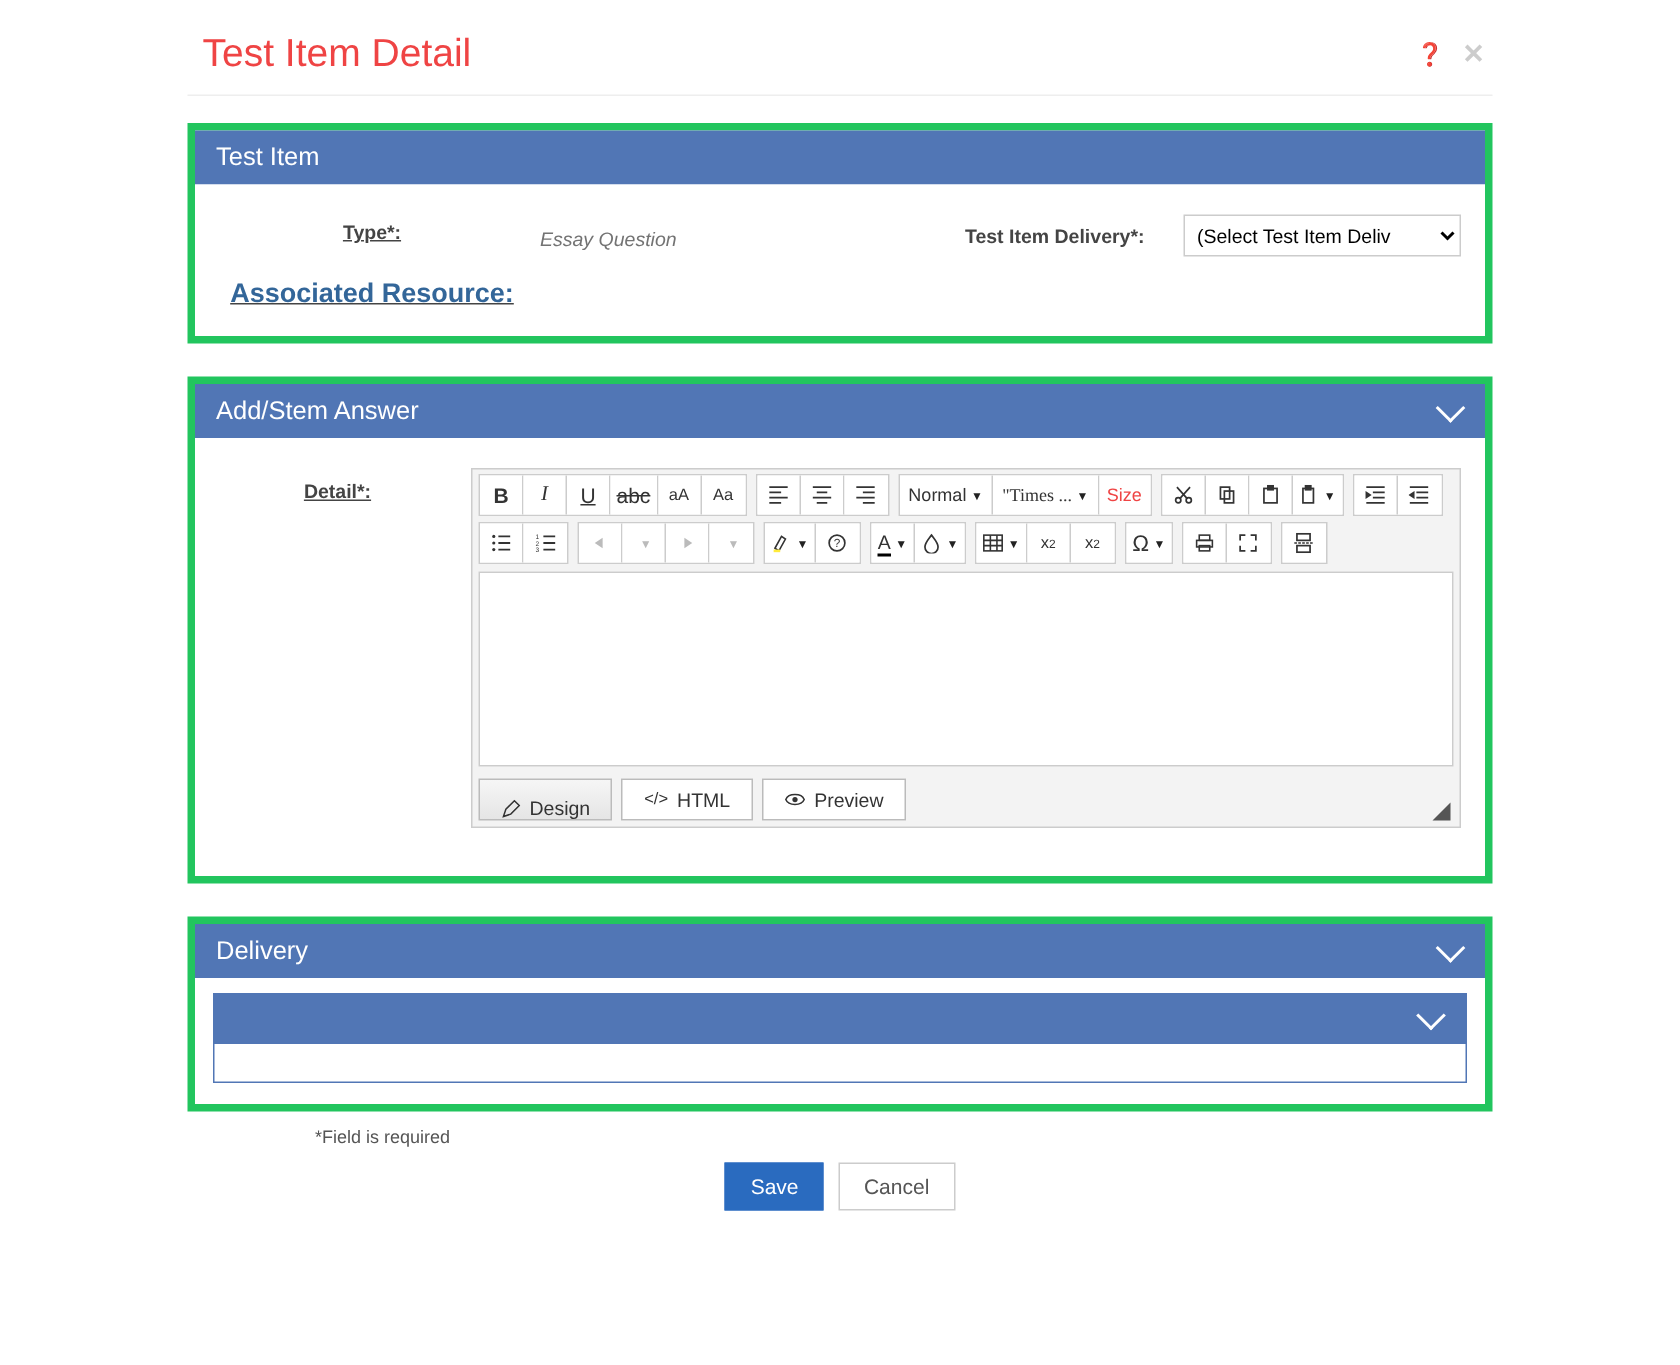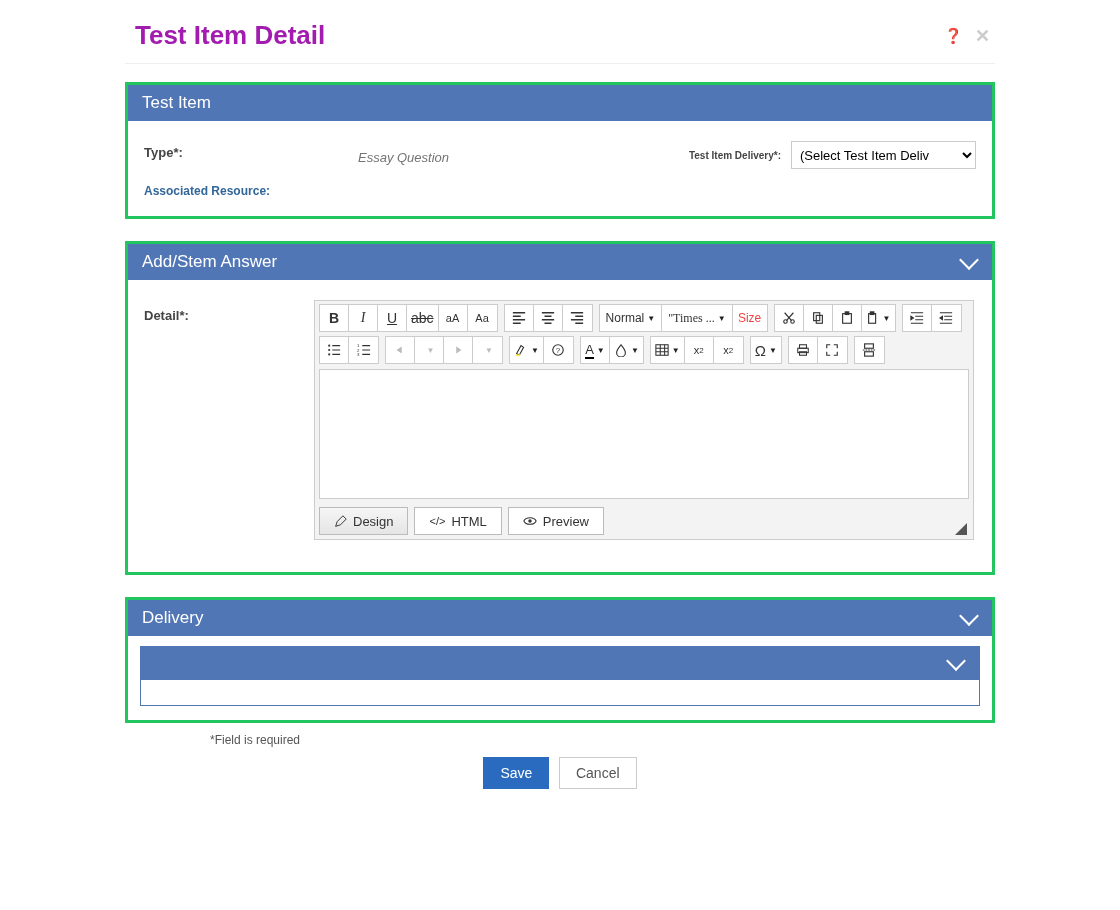--- a/index.html
+++ b/index.html
@@ -16,41 +16,41 @@
     margin: 0 auto;
     padding: 10px 0 30px;
   }
   .header-row {
     display: flex;
     align-items: center;
     padding: 10px 130px 6px 135px;
   }
   .page-title {
     font-size: 26px;
-    color: #a21caf;
-    font-weight: 700;
+    color: #ef4444;
+    font-weight: 400;
     flex: 1;
   }
   .help-icon, .close-icon {
     font-size: 15px;
     color: #333;
     margin-left: 12px;
     cursor: pointer;
     font-weight: bold;
   }
   .close-icon { color: #ccc; font-size: 18px; }
   .divider {
     border: none;
     border-top: 1px solid #eee;
     margin: 6px 125px 18px;
   }
 
   .panel {
     margin: 0 125px 22px;
-    border: 3px solid #22c55e;
+    border: 5px solid #22c55e;
   }
   .panel-header {
     background: #5176b5;
     color: #fff;
     font-size: 17px;
     padding: 8px 14px;
     display: flex;
     align-items: center;
     justify-content: space-between;
   }
@@ -67,46 +67,47 @@
     padding: 20px 16px 18px;
   }
 
   .form-row {
     display: flex;
     align-items: flex-start;
     margin-bottom: 14px;
   }
   .label-col {
     width: 214px;
-    text-align: left;
+    text-align: center;
     padding-right: 10px;
     padding-top: 4px;
     font-weight: 600;
     color: #444;
     font-size: 13px;
+    text-decoration: underline;
   }
   .value-col {
     flex: 1;
     display: flex;
     align-items: center;
     flex-wrap: wrap;
   }
   .type-val {
     padding-top: 4px;
     color: #737373;
     font-size: 13px;
     width: 200px;
     font-style: italic;
   }
   .delivery-label {
     font-weight: 600;
     color: #444;
-    font-size: 10px;
+    font-size: 13px;
     margin-left: auto;
-    margin-right: 10px;
+    margin-right: 26px;
   }
   select.delivery {
     height: 28px;
     border: 1px solid #ccc;
     font-size: 13px;
     padding: 2px 4px;
     width: 185px;
     background: #fff;
   }
   textarea.stem {
@@ -114,21 +115,21 @@
     height: 62px;
     border: 1px solid #ccc;
     resize: none;
     font-family: inherit;
     font-size: 13px;
     padding: 4px;
   }
   .assoc-link {
     color: #336699;
     font-weight: 600;
-    font-size: 12px;
+    font-size: 18px;
     cursor: pointer;
     margin-top: 17px;
   }
 
   
   .editor-wrap {
     width: 660px;
     border: 1px solid #ccc;
     background: #f3f3f3;
   }
@@ -182,20 +183,21 @@
     height: 28px;
     display: flex;
     align-items: center;
     gap: 6px;
     padding: 0 14px;
     font-size: 13px;
     cursor: pointer;
   }
   .ed-tab.active {
     background: linear-gradient(#f6f6f6,#e5e5e5);
+    align-items: flex-end;
   }
   .resize-handle {
     position: absolute;
     right: 6px; bottom: 4px;
     width: 0; height: 0;
     border-left: 12px solid transparent;
     border-bottom: 12px solid #555;
   }
 
   .answer-row .label-col { width: 170px; padding-top: 8px; }

